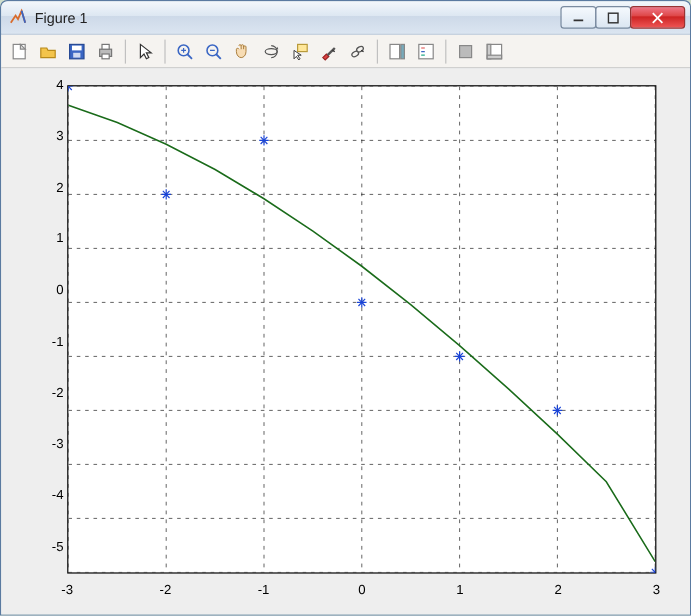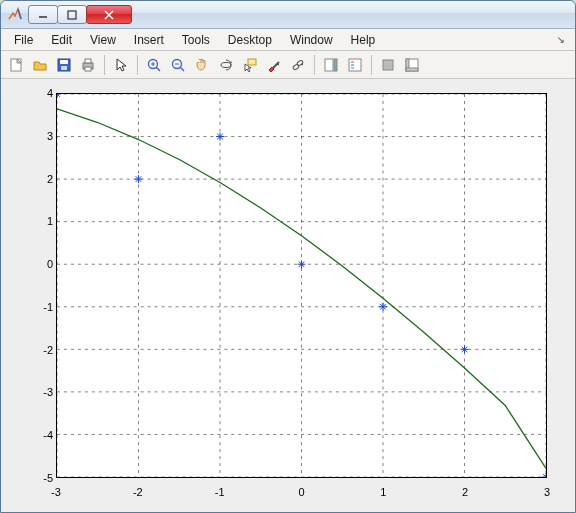--- a/index.html
+++ b/index.html
@@ -115,50 +115,40 @@
 
 <div class="window">
 
   <div class="titlebar">
     <div class="app-icon">
       <svg width="16" height="16" viewBox="0 0 16 16">
         <path d="M2 12 L6 6 L8 9 L11 2 L14 12" fill="none" stroke="#d96b2b" stroke-width="1.5"></path>
         <path d="M11 2 L14 12" stroke="#3a66c4" stroke-width="1.5"></path>
       </svg>
     </div>
+    <div class="title">Figure 1</div>
     <div class="win-btns">
       <div class="win-btn">
         <svg width="10" height="10">
             <line x1="1" y1="7" x2="9" y2="7" stroke="#333" stroke-width="1.5"></line>
           </svg>
       </div>
       <div class="win-btn">
         <svg width="10" height="10">
             <rect x="1" y="1" width="8" height="8" fill="none" stroke="#333" stroke-width="1.2"></rect>
           </svg>
       </div>
       <div class="win-btn close">
         <svg width="10" height="10">
             <path d="M1 1 L9 9 M9 1 L1 9" stroke="#fff" stroke-width="1.5"></path>
           </svg>
       </div>
     </div>
   </div>
 
-  <div class="menubar">
-    <div class="menu-item">File</div>
-    <div class="menu-item">Edit</div>
-    <div class="menu-item">View</div>
-    <div class="menu-item">Insert</div>
-    <div class="menu-item">Tools</div>
-    <div class="menu-item">Desktop</div>
-    <div class="menu-item">Window</div>
-    <div class="menu-item">Help</div>
-    <div class="menu-chevron">↘</div>
-  </div>
 
   <div class="toolbar">
     <div class="tbtn">
         <svg width="16" height="16">
           <rect x="3" y="2" width="10" height="12" fill="#fff" stroke="#888"></rect>
           <path d="M9 2 l4 4 h-4 z" fill="#ddd" stroke="#888"></path>
         </svg>
       </div>
     <div class="tbtn">
         <svg width="16" height="16">

